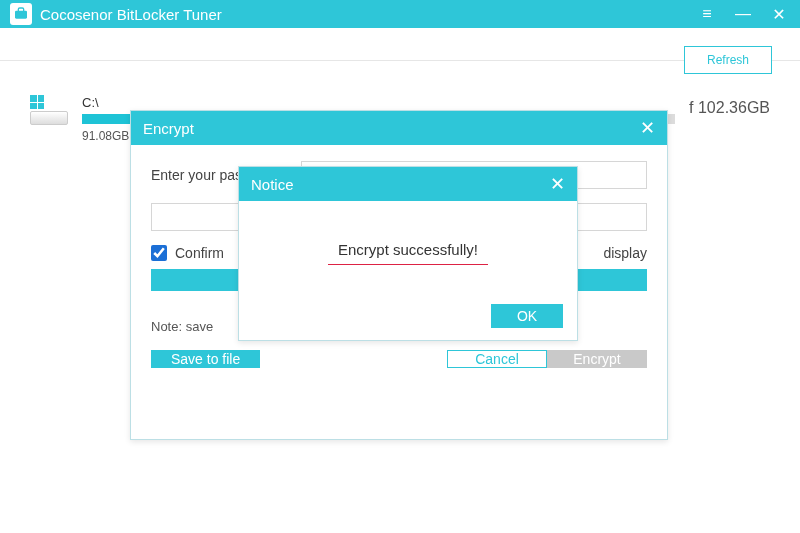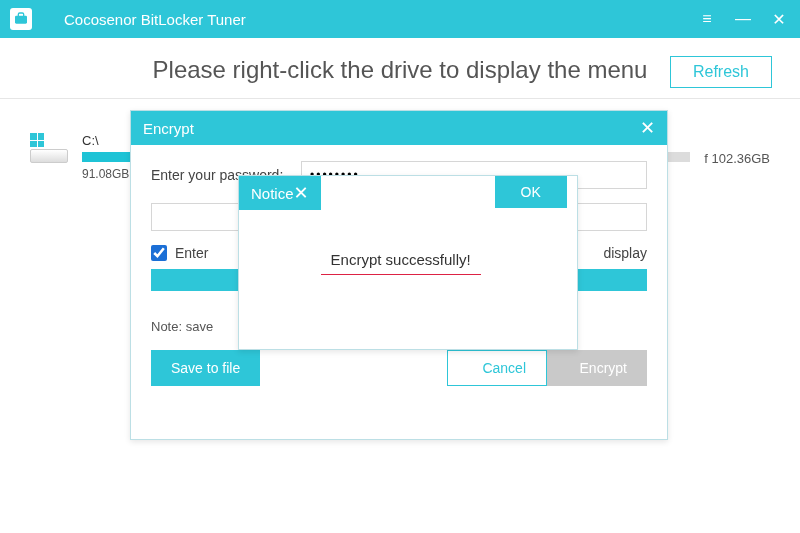--- a/index.html
+++ b/index.html
@@ -1,85 +1,84 @@
 <!DOCTYPE html>
 <html><head>
 <meta charset="utf-8">
 <style>
   * { box-sizing: border-box; margin: 0; padding: 0; font-family: "Segoe UI", Arial, sans-serif; }
   body { background: #fff; width: 800px; height: 533px; overflow: hidden; position: relative; }
-  .titlebar { background: #2ec6d8; height: 38px; display: flex; align-items: center; padding: 0 10px; color: #fff; gap: 24px; }
+  .titlebar { background: #2ec6d8; height: 28px; display: flex; align-items: center; padding: 0 10px; color: #fff; }
   .titlebar .logo { width: 22px; height: 22px; background: #fff; border-radius: 3px; display: flex; align-items: center; justify-content: center; margin-right: 8px; }
   .titlebar .logo svg { width: 16px; height: 16px; }
   .titlebar .title { font-size: 15px; flex: 1; }
   .titlebar .winbtns { display: flex; gap: 14px; }
   .titlebar .winbtns span { width: 22px; text-align: center; cursor: pointer; font-size: 16px; }
   .header-row { display: flex; align-items: center; justify-content: center; padding: 18px 28px 14px; position: relative; border-bottom: 1px solid #e6e6e6;}
   .header-row .instruction { font-size: 24px; color: #555; }
-  .header-row .refresh { position: absolute; right: 28px; top: 18px; border: 1px solid #2ec6d8; color: #2ec6d8; background: #fff; padding: 6px 22px; font-size: 16px; cursor: pointer; }
+  .header-row .refresh { position: absolute; right: 28px; top: 18px; border: 1px solid #2ec6d8; color: #2ec6d8; background: #fff; padding: 6px 22px; font-size: 12px; cursor: pointer; }
   .drive-row { display: flex; align-items: flex-start; gap: 14px; margin: 34px 30px 0; }
   .drive-icon { width: 38px; }
   .drive-icon .winflag { width: 14px; height: 14px; display: grid; grid-template-columns: 1fr 1fr; grid-template-rows: 1fr 1fr; gap: 1px; margin-bottom: 2px; }
   .drive-icon .winflag div { background: #2ec6d8; }
   .drive-icon .hdd { width: 38px; height: 14px; background: linear-gradient(#fff,#ddd); border: 1px solid #ccc; border-radius: 2px; }
   .drive-info { flex: 1; }
   .drive-info .label { font-size: 13px; color: #333; margin-bottom: 4px; }
   .drive-bar { width: 100%; height: 10px; background: #dcdcdc; position: relative; }
   .drive-bar .fill { position: absolute; left: 0; top: 0; bottom: 0; background: #1ec3d6; }
   .drive-free { font-size: 12px; color: #555; margin-top: 5px; }
-  .drive-right { font-size: 13px; color: #555; margin-top: 18px; }
+  .drive-right { font-size: 16px; color: #555; margin-top: 4px; }
 
   
   .dlg { position: absolute; background: #fff; border: 1px solid #bcdfe5; box-shadow: 0 2px 6px rgba(0,0,0,0.1); }
   .dlg .dlg-title { background: #2ec6d8; color: #fff; height: 34px; display: flex; align-items: center; padding: 0 12px; font-size: 15px; }
   .dlg .dlg-close { margin-left: auto; cursor: pointer; font-size: 18px; font-weight: 300; }
   .dlg-encrypt { left: 130px; top: 110px; width: 538px; height: 330px; }
   .dlg-body { padding: 16px 20px; font-size: 14px; color: #444; }
   .form-row { display: flex; align-items: center; margin-bottom: 14px; }
   .form-row label { width: 150px; }
   .form-row input[type=password] { flex: 1; border: 1px solid #d6d6d6; height: 28px; padding: 0 8px; font-size: 12px; letter-spacing: 2px; }
   .chk-row { display: flex; align-items: center; gap: 8px; margin: 10px 0 8px; }
   .chk-row input { width: 16px; height: 16px; accent-color: #1b6fd6; }
   .bluebar { height: 22px; background: #2ec6d8; margin-bottom: 10px; }
   .note { margin-top: 28px; font-size: 13px; color: #555; }
   .dlg-footer { display: flex; gap: 10px; align-items: center; padding: 0 20px 14px; }
-  .btn { height: 36px; padding: 0 20px; font-size: 14px; cursor: pointer; border: none; text-align: right; }
+  .btn { height: 18px; padding: 0 20px; font-size: 14px; cursor: pointer; border: none; }
   .btn-save { background: #2ec6d8; color: #fff; }
   .btn-cancel { background: #fff; color: #2ec6d8; border: 1px solid #2ec6d8; width: 100px; }
   .btn-encrypt { background: #c9c9c9; color: #fff; width: 100px; }
   .footer-right { margin-left: auto; display: flex; }
 
   
-  .dlg-notice { left: 238px; top: 175px; width: 340px; height: 175px; display: flex; }
+  .dlg-notice { left: 238px; top: 166px; width: 340px; height: 175px; display: flex; flex-direction: column; }
   .dlg-notice .msg { flex: 1; display: flex; flex-direction: column; align-items: center; justify-content: center; gap: 6px; }
   .dlg-notice .msg span { font-size: 15px; color: #333; }
   .dlg-notice .underline { width: 160px; height: 1px; background: #d24; }
   .dlg-notice .ok-row { display: flex; justify-content: flex-end; padding: 0 14px 12px; }
-  .btn-ok { background: #2ec6d8; color: #fff; width: 72px; height: 32px; font-size: 14px; border: none; cursor: pointer; }
+  .btn-ok { background: #2ec6d8; color: #fff; width: 72px; height: 24px; font-size: 14px; border: none; cursor: pointer; }
 </style>
 </head>
 <body>
 
 <div class="titlebar">
   <div class="logo">
     <svg viewBox="0 0 24 24">
         <rect x="3" y="7" width="18" height="12" rx="2" fill="#2ec6d8"></rect>
         <rect x="8" y="3" width="8" height="6" rx="2" fill="none" stroke="#2ec6d8" stroke-width="2"></rect>
       </svg>
   </div>
   <div class="title">Cocosenor BitLocker Tuner</div>
   <div class="winbtns">
     <span>≡</span>
     <span>―</span>
     <span>✕</span>
   </div>
 </div>
 
 <div class="header-row">
-  <div class="instruction">Please right-click the drive to display the menu</div>
   <button class="refresh">Refresh</button>
 </div>
 
 <div class="drive-row">
   <div class="drive-icon">
     <div class="winflag">
         <div></div>
         <div></div>
         <div></div>
         <div></div>
@@ -104,21 +103,21 @@
   <div class="dlg-body">
     <div class="form-row">
       <label>Enter your password:</label>
       <input type="password" value="••••••••" style="">
     </div>
     <div class="form-row">
       <input type="password" style="">
     </div>
     <div class="chk-row">
       <input type="checkbox" checked="" style="">
-      <span>Enter</span>
+      <span>Confirm</span>
       <span style="flex:1"></span>
       <span>display</span>
     </div>
     <div class="bluebar"></div>
     <div class="note">Note: save</div>
   </div>
   <div class="dlg-footer">
     <button class="btn btn-save">Save to file</button>
     <div class="footer-right">
       <button class="btn btn-cancel">Cancel</button>

